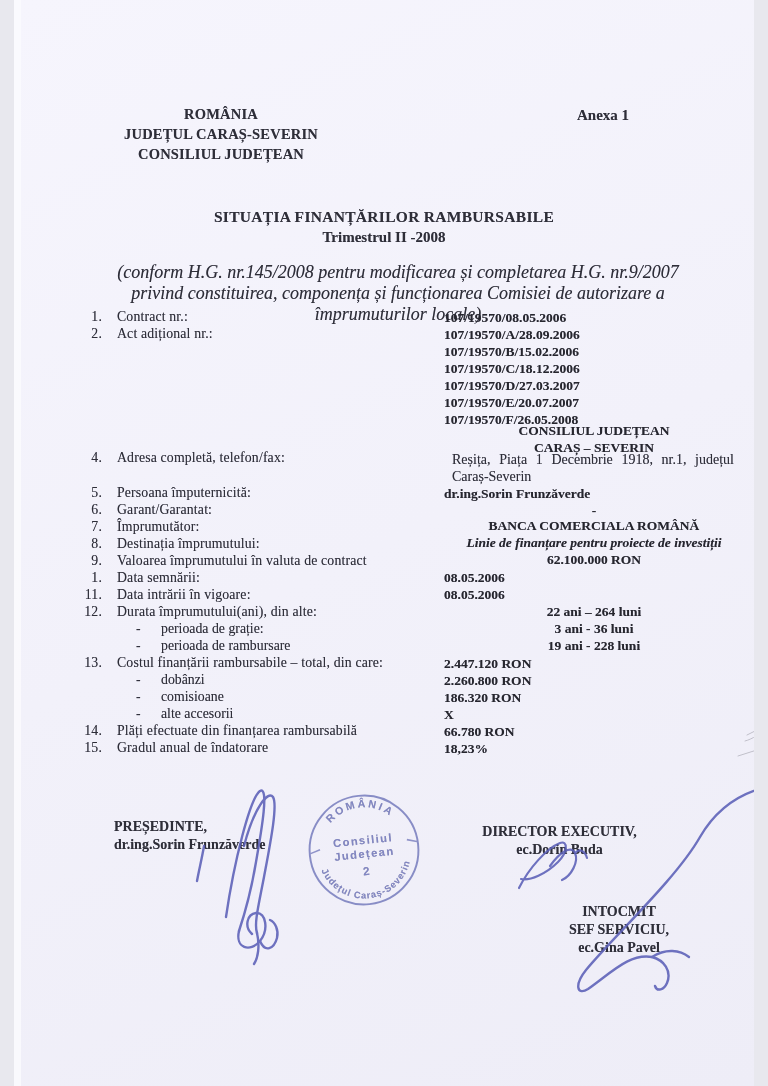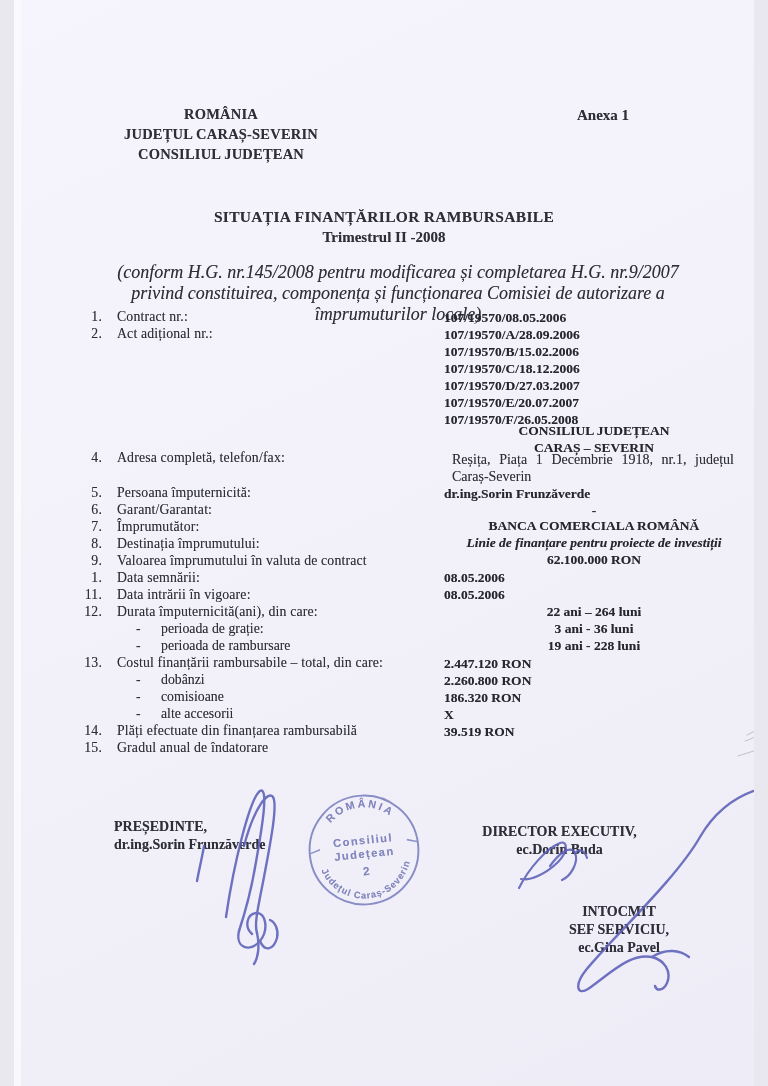--- a/index.html
+++ b/index.html
@@ -80,21 +80,21 @@
   <div class="li" style="top:309px"><span class="n">1.</span><span>Contract nr.:</span></div>
   <div class="li" style="top:326px"><span class="n">2.</span><span>Act adițional nr.:</span></div>
   <div class="li" style="top:450px"><span class="n">4.</span><span>Adresa completă, telefon/fax:</span></div>
   <div class="li" style="top:485px"><span class="n">5.</span><span>Persoana împuternicită:</span></div>
   <div class="li" style="top:502px"><span class="n">6.</span><span>Garant/Garantat:</span></div>
   <div class="li" style="top:519px"><span class="n">7.</span><span>Împrumutător:</span></div>
   <div class="li" style="top:536px"><span class="n">8.</span><span>Destinația împrumutului:</span></div>
   <div class="li" style="top:553px"><span class="n">9.</span><span>Valoarea împrumutului în valuta de contract</span></div>
   <div class="li" style="top:570px"><span class="n">1.</span><span>Data semnării:</span></div>
   <div class="li" style="top:587px"><span class="n">11.</span><span>Data intrării în vigoare:</span></div>
-  <div class="li" style="top:604px"><span class="n">12.</span><span>Durata împuternicită(ani), din care:</span></div>
+  <div class="li" style="top:604px"><span class="n">12.</span><span>Durata împrumutului(ani), din alte:</span></div>
   <div class="sub" style="top:621px"><span class="d">-</span><span>perioada de grație:</span></div>
   <div class="sub" style="top:638px"><span class="d">-</span><span>perioada de rambursare</span></div>
   <div class="li" style="top:655px"><span class="n">13.</span><span>Costul finanțării rambursabile – total, din care:</span></div>
   <div class="sub" style="top:672px"><span class="d">-</span><span>dobânzi</span></div>
   <div class="sub" style="top:689px"><span class="d">-</span><span>comisioane</span></div>
   <div class="sub" style="top:706px"><span class="d">-</span><span>alte accesorii</span></div>
   <div class="li" style="top:723px"><span class="n">14.</span><span>Plăți efectuate din finanțarea rambursabilă</span></div>
   <div class="li" style="top:740px"><span class="n">15.</span><span>Gradul anual  de îndatorare</span></div>
 
   <div class="val r" style="top:310px">107/19570/08.05.2006</div>
@@ -117,21 +117,22 @@
   <div class="val c" style="top:552px">62.100.000 RON</div>
   <div class="val r" style="top:570px">08.05.2006</div>
   <div class="val r" style="top:587px">08.05.2006</div>
   <div class="val c" style="top:604px">22 ani – 264 luni</div>
   <div class="val c" style="top:621px">3 ani -  36 luni</div>
   <div class="val c" style="top:638px">19 ani -  228 luni</div>
   <div class="val r" style="top:656px">2.447.120 RON</div>
   <div class="val r" style="top:673px">2.260.800 RON</div>
   <div class="val r" style="top:690px">186.320 RON</div>
   <div class="val r" style="top:707px">X</div>
-  <div class="val r" style="top:724px">39.519 RON</div>
+  <div class="val r" style="top:724px">66.780 RON</div>
+  <div class="val r" style="top:741px">18,23%</div>
 
   <div class="sig-block president">
     <div>PREȘEDINTE,</div>
     <div>dr.ing.Sorin Frunzăverde</div>
   </div>
   <div class="sig-block prepared">
     <div>INTOCMIT</div>
     <div>SEF SERVICIU,</div>
     <div>ec.Gina Pavel</div>
   </div>

